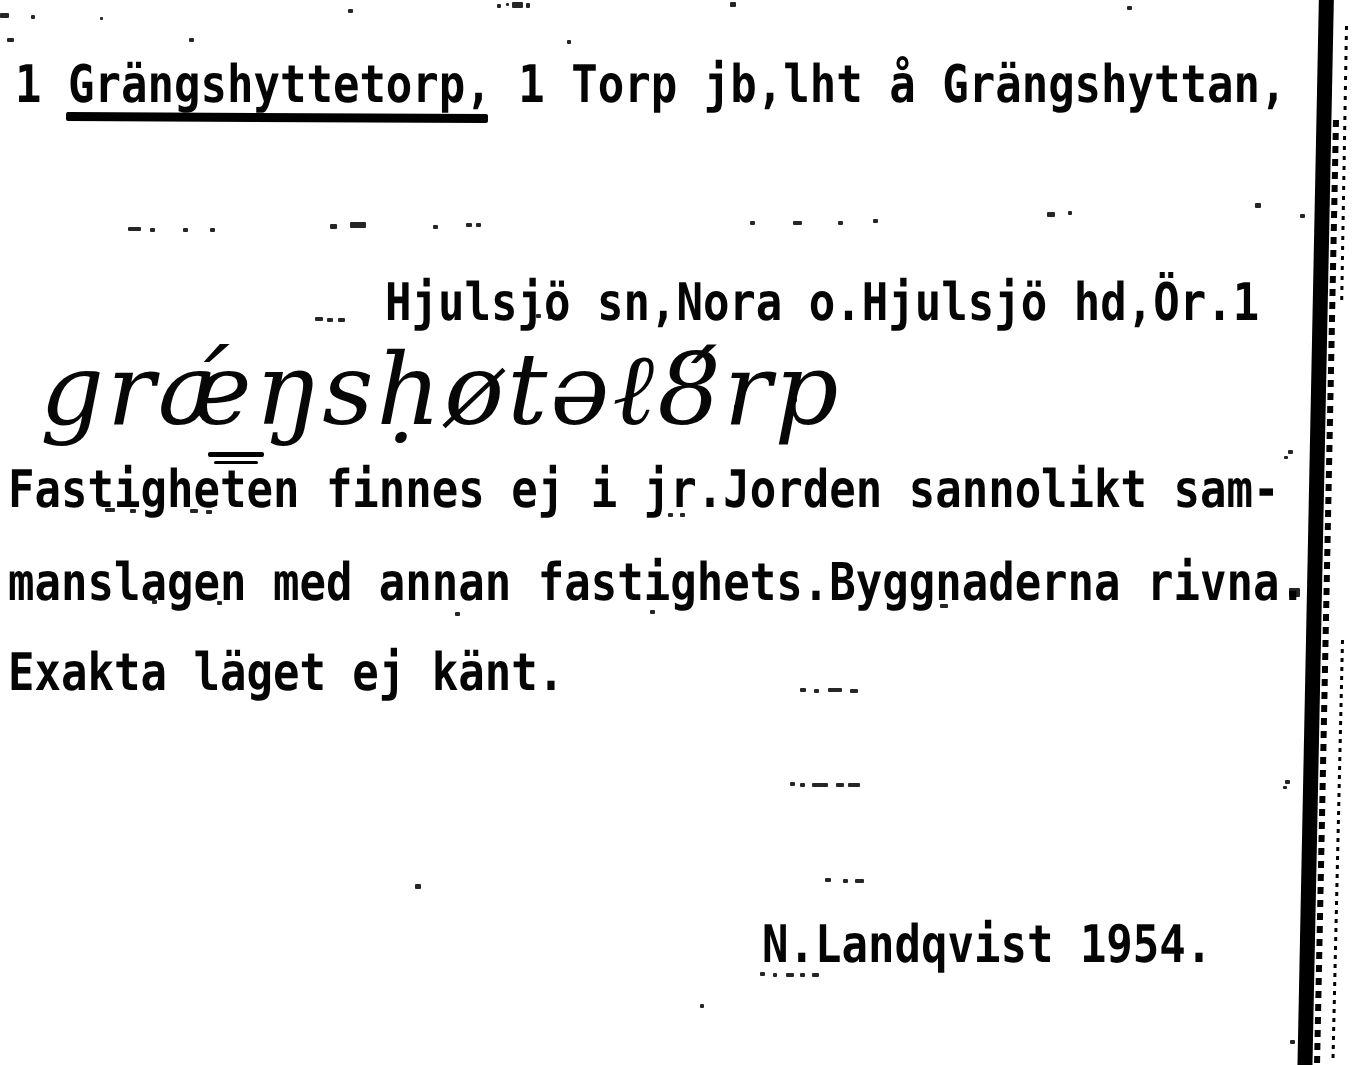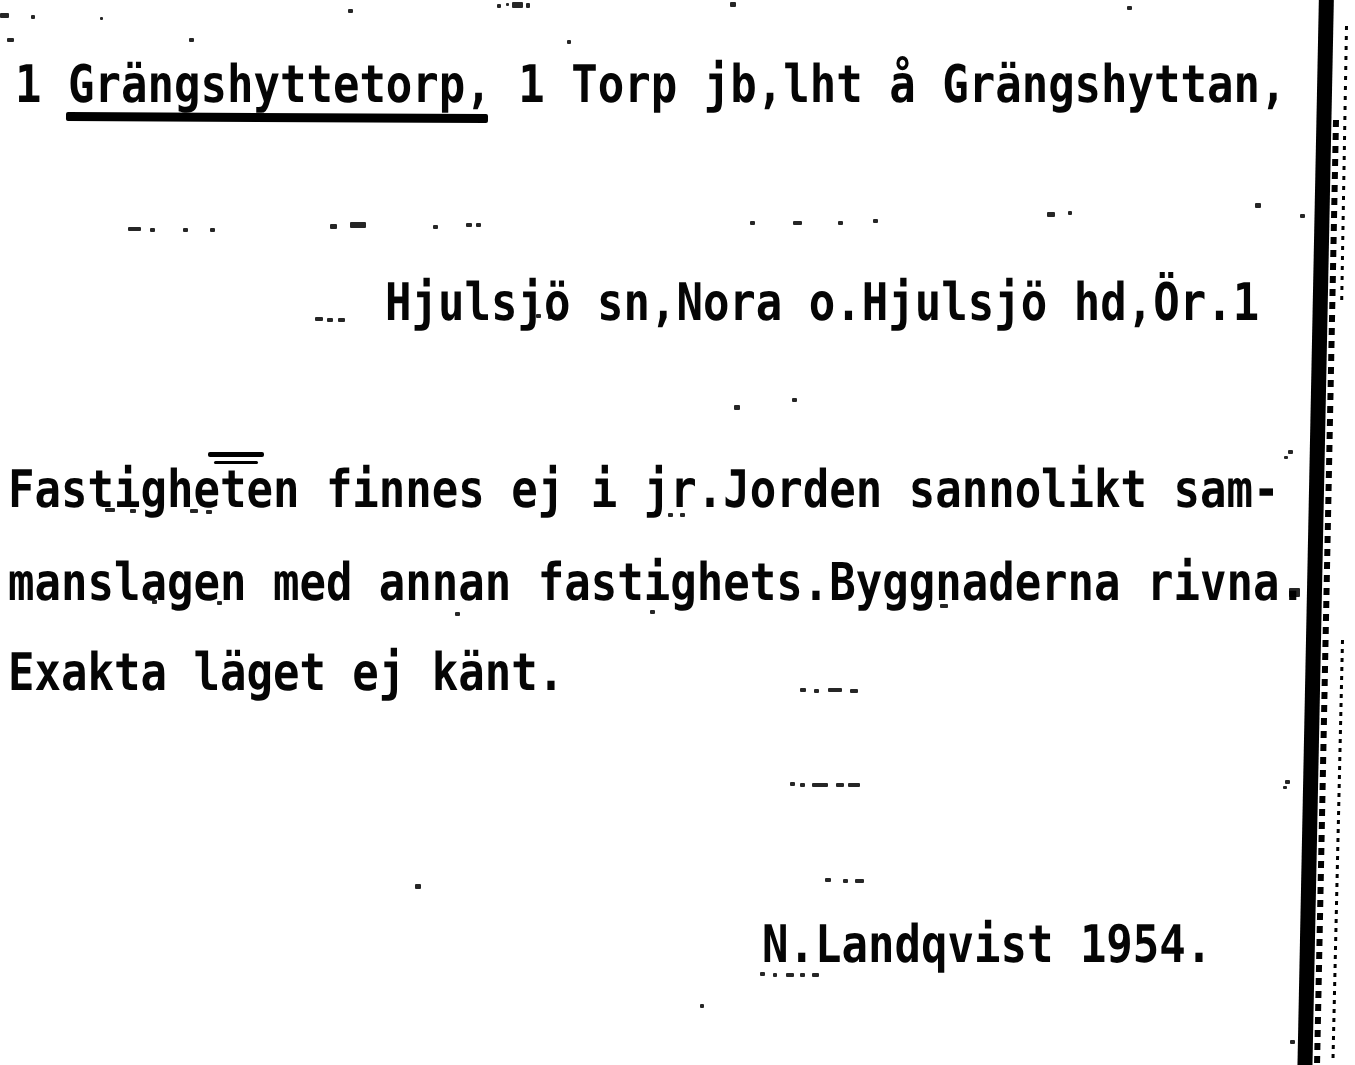--- a/index.html
+++ b/index.html
@@ -87,20 +87,21 @@
 </head>
 <body>
 
 <div id="card">
 
   <div class="tw" style="left:15px;top:58px"><span>1 </span><span>Grängshyttetorp</span><span>, 1 Torp jb,lht å Grängshyttan,</span></div>
   <div class="rule" id="title-underline"></div>
 
   <div class="tw" style="left:385px;top:276px">Hjulsjö sn,Nora o.Hjulsjö hd,Ör.1</div>
 
+  <div class="phon"><span>grǽ</span><span>ŋ</span><span>sḥøtəℓ8́rp</span></div>
   <div class="rule" id="eng-underline-a"></div>
   <div class="rule" id="eng-underline-b"></div>
 
   <div class="tw" style="left:8px;top:463px">Fastigheten finnes ej i jr.Jorden sannolikt sam-</div>
   <div class="tw" style="left:8px;top:556px">manslagen med annan fastighets.Byggnaderna rivna.</div>
   <div class="tw" style="left:8px;top:646px">Exakta läget ej känt.</div>
 
   <div class="tw" style="left:762px;top:918px">N.Landqvist 1954.</div>
 
   <div class="band-main"></div>

